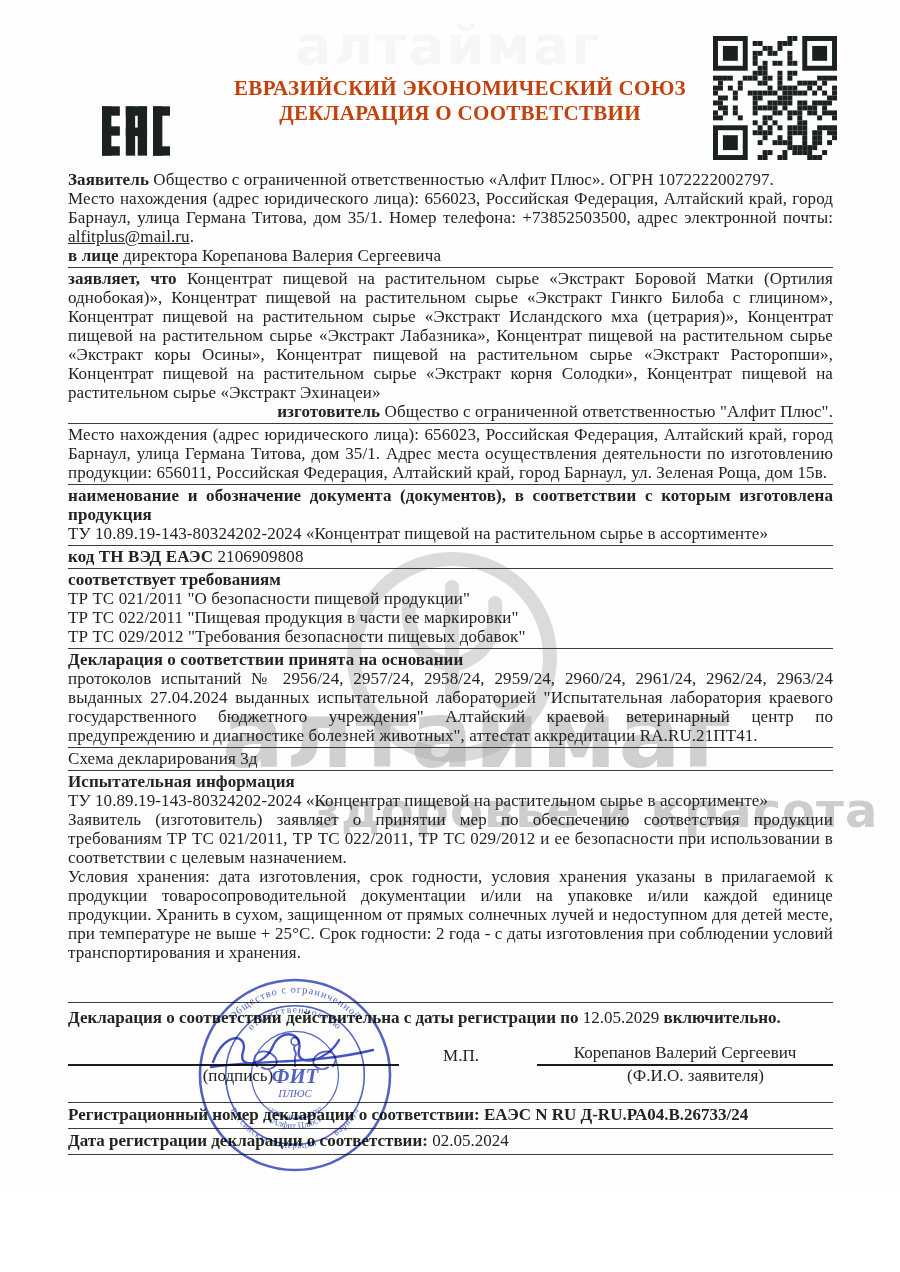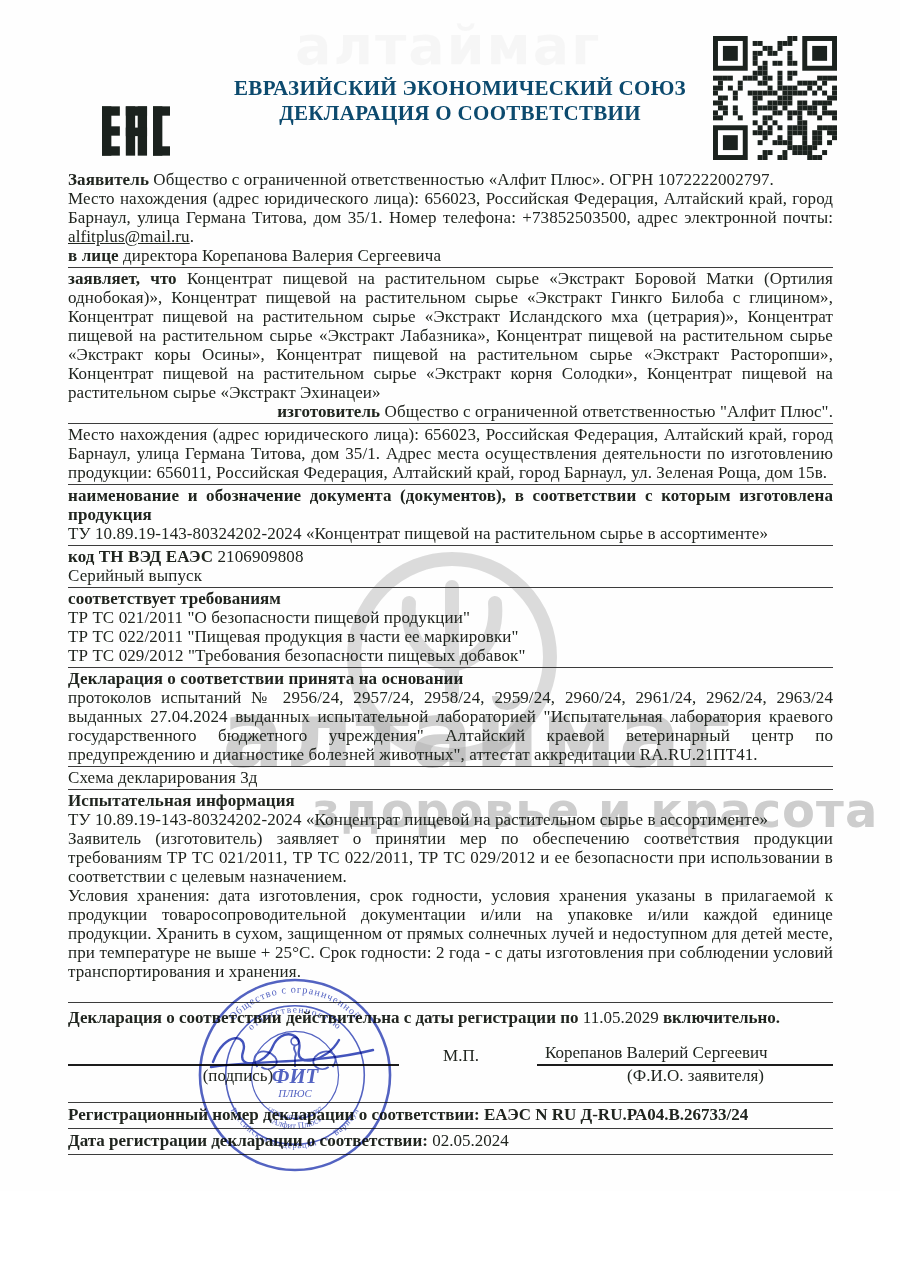--- a/index.html
+++ b/index.html
@@ -1,21 +1,21 @@
 <!DOCTYPE html>
 <html><head>
 <meta charset="utf-8">
 <style>
   html,body{margin:0;padding:0;background:#ffffff;}
   .page{position:relative;width:900px;height:1191px;background:#fefefe;overflow:hidden;
         font-family:"Liberation Serif","DejaVu Serif",serif;color:#20251f;}
   
   .eac{position:absolute;left:102px;top:102px;width:68px;height:58px;}
   .title{position:absolute;left:215px;right:195px;top:76px;text-align:center;
-         font-weight:bold;font-size:21px;line-height:25px;letter-spacing:.3px;color:#0c4a6e;}
+         font-weight:bold;font-size:21px;line-height:25px;letter-spacing:.3px;color:#c2410c;}
   .qr{position:absolute;right:63px;top:36px;width:124px;height:124px;}
   
   .wm-top{position:absolute;left:295px;top:14px;font-family:"DejaVu Sans",sans-serif;
           font-size:54px;font-weight:bold;color:#9c9c9c;opacity:.07;z-index:1;letter-spacing:2px;}
   .wm-ring{position:absolute;left:338px;top:543px;width:228px;height:228px;opacity:.38;}
   .wm-text{position:absolute;left:222px;top:690px;font-family:"DejaVu Sans",sans-serif;
            font-size:92px;font-weight:bold;color:#ababab;opacity:.55;letter-spacing:2px;line-height:92px;}
   .wm-tag{position:absolute;left:312px;top:782px;font-family:"DejaVu Sans",sans-serif;
           font-size:48px;font-weight:bold;color:#bdbdbd;opacity:.75;letter-spacing:1px;}
   
@@ -27,21 +27,21 @@
   .u{text-decoration:underline;}
   .rule{border-top:1px solid #3c3c3c;margin:2px 0 1px 0;}
   .gap-top{margin-top:12px;text-align:right;}
   
   .bottom{position:absolute;left:68px;right:67px;top:1002px;z-index:2;
           font-size:17px;line-height:20px;}
   .validity{font-weight:bold;padding:5px 0 2px 0;}
   .sig-row{display:flex;align-items:flex-end;margin-top:8px;}
   .sig-line{width:400px;border-bottom:2px solid #1c1c1c;height:26px;}
   .mp{font-weight:normal;margin-left:44px;}
-  .fio{margin-left:58px;flex:1;}
+  .fio{margin-left:58px;flex:1;text-align:center;}
   .fio-name{border-bottom:2px solid #1c1c1c;padding:0 8px 1px 8px;display:inline-block;min-width:280px;}
   .cap-row{display:flex;}
   .cap-sign{width:340px;text-align:center;}
   .cap-fio{flex:1;margin-left:150px;text-align:center;}
   .reg-rule{border-top:1px solid #3c3c3c;}
   .reg-line{font-weight:bold;padding:2px 0 3px 0;}
   .reg-line .val{font-weight:normal;}
   
   .stamp{position:absolute;left:196px;top:976px;width:198px;height:198px;z-index:5;
          opacity:.85;mix-blend-mode:multiply;}
@@ -328,21 +328,20 @@
     <p class="just"><span>Место нахождения (адрес юридического лица): 656023, Российская Федерация, Алтайский край, город Барнаул, улица Германа Титова, дом 35/1. Адрес места осуществления деятельности по изготовлению продукции: 656011, Российская Федерация, Алтайский край, город Барнаул, ул. Зеленая Роща, дом 15в.</span></p>
 
     <div class="rule"></div>
 
     <p class="just bold">наименование и обозначение документа (документов), в соответствии с которым изготовлена продукция</p>
     <p>ТУ 10.89.19-143-80324202-2024 «Концентрат пищевой на растительном сырье в ассортименте»</p>
 
     <div class="rule"></div>
 
     <p><b>код ТН ВЭД ЕАЭС</b> <span>2106909808</span></p>
-    <p>Серийный выпуск</p>
 
     <div class="rule"></div>
 
     <p class="bold">соответствует требованиям</p>
     <p>ТР ТС 021/2011 "О безопасности пищевой продукции"</p>
     <p>ТР ТС 022/2011 "Пищевая продукция в части ее маркировки"</p>
     <p>ТР ТС 029/2012 "Требования безопасности пищевых добавок"</p>
 
     <div class="rule"></div>
 
@@ -357,21 +356,21 @@
 
     <p class="bold">Испытательная информация</p>
     <p>ТУ 10.89.19-143-80324202-2024 «Концентрат пищевой на растительном сырье в ассортименте»</p>
     <p class="just">Заявитель (изготовитель) заявляет о принятии мер по обеспечению соответствия продукции требованиям ТР ТС 021/2011, ТР ТС 022/2011, ТР ТС 029/2012 и ее безопасности при использовании в соответствии с целевым назначением.</p>
     <p class="just">Условия хранения: дата изготовления, срок годности, условия хранения указаны в прилагаемой к продукции товаросопроводительной документации и/или на упаковке и/или каждой единице продукции. Хранить в сухом, защищенном от прямых солнечных лучей и недоступном для детей месте, при температуре не выше + 25°С. Срок годности: 2 года - с даты изготовления при соблюдении условий транспортирования и хранения.</p>
   </div>
 
   <div class="bottom">
     <div class="reg-rule"></div>
 
-    <div class="validity"><span>Декларация о соответствии действительна с даты регистрации по</span> <span class="val" style="font-weight:normal">11.05.2029</span> <span>включительно.</span></div>
+    <div class="validity"><span>Декларация о соответствии действительна с даты регистрации по</span> <span class="val" style="font-weight:normal">12.05.2029</span> <span>включительно.</span></div>
 
     <div class="sig-row">
       <div class="sig-line"></div>
       <div class="mp">М.П.</div>
       <div class="fio">
         <span class="fio-name">Корепанов Валерий Сергеевич</span>
       </div>
     </div>
     <div class="cap-row">
       <div class="cap-sign">(подпись)</div>

